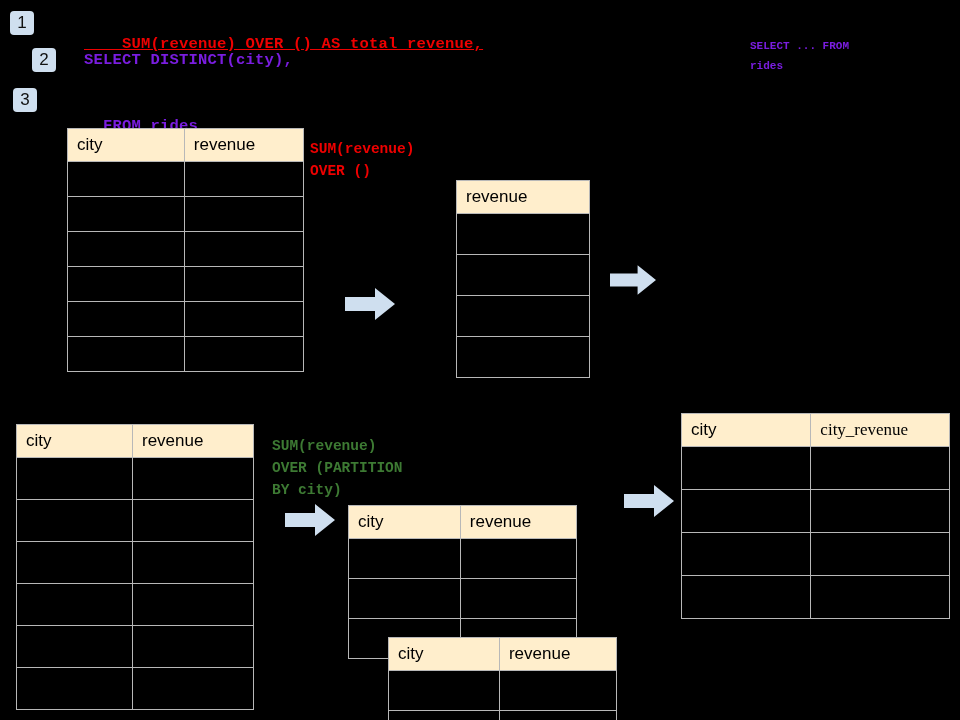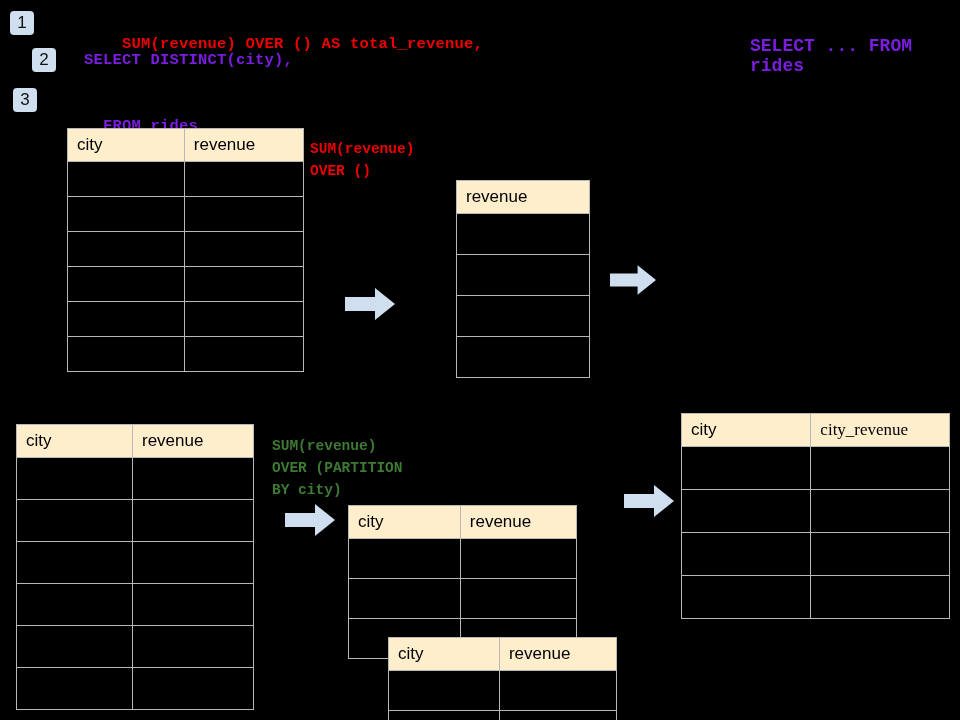--- a/index.html
+++ b/index.html
@@ -19,31 +19,31 @@
   }
 
   
   .code{
     position:absolute;white-space:pre;
     font-family:"Liberation Mono","DejaVu Sans Mono",monospace;
     font-weight:bold;font-size:15.5px;line-height:22px;
     letter-spacing:.2px;
   }
   .c-purple{color:#7a1de0;margin-top:38px;}
-  .c-red{color:#ee0000;}
+  .c-red{color:#ee0000;text-decoration:underline;}
   .c-green{color:#3d7a33;}
 
   .note{
     position:absolute;white-space:pre;
     font-family:"Liberation Mono","DejaVu Sans Mono",monospace;
     font-weight:bold;font-size:14.5px;line-height:22px;
   }
   .note.red{color:#ee0000;}
   .note.green{color:#3d7a33;}
-  .note.purple{color:#7a1de0;font-size:18px;line-height:20px;}
+  .note.purple{color:#7a1de0;font-size:11px;line-height:20px;}
 
   
   .tbl{position:absolute;border-collapse:collapse;background:#7f1d1d;}
   .tbl td{
     border:1px solid #b8b8b8;
     padding:0;background:#000;
   }
   .tbl td.hd{
     background:#ffeecc;color:#000;
     font-family:"Liberation Sans",sans-serif;

